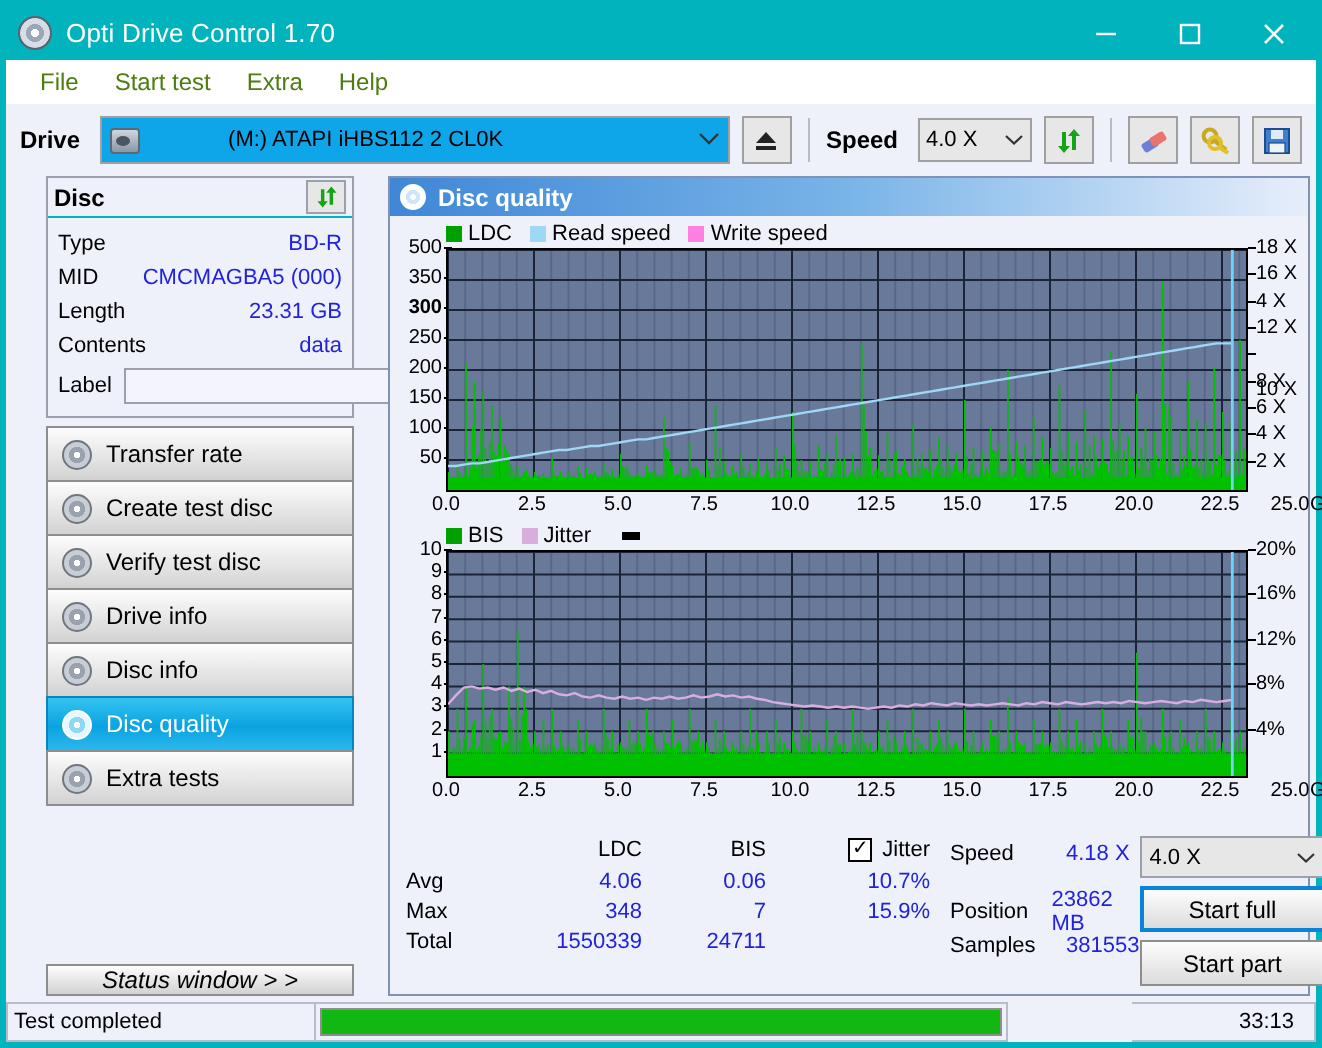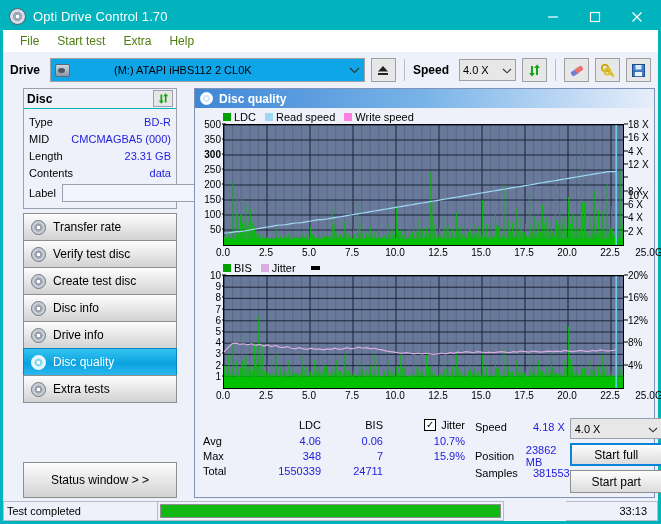--- a/index.html
+++ b/index.html
@@ -76,23 +76,23 @@
               margin-bottom:-1px; font-size:12px; color:#000; }
   .nav-item.active { background:linear-gradient(#34c3f0,#0aa3e0 55%,#2bb8ee);
                      border-color:#0a84c0; color:#fff; }
   .nav-ico { width:15px; height:15px; margin-right:7px; border-radius:50%; flex:0 0 auto;
              background:radial-gradient(circle,#fff 0 16%,#9aa2ad 17% 44%,#c8ced6 45% 100%);
              border:1px solid #6f7680; }
   .nav-item.active .nav-ico {
              background:radial-gradient(circle,#fff 0 16%,#8fd8f4 17% 44%,#e6f7ff 45% 100%);
              border-color:#fff; }
   .sidebar-spacer { flex:1 1 auto; min-height:4px; }
-  .status-btn { height:36px; background:linear-gradient(#fdfdfd,#d2d2d2); border:1px solid #8e8e8e;
+  .status-btn { height:16px; background:linear-gradient(#fdfdfd,#d2d2d2); border:1px solid #8e8e8e;
                 display:flex; align-items:center; justify-content:center; font-size:12px;
-                margin-bottom:3px; }
+                margin-bottom:3px;font-style:italic; }
   
   .main { flex:1 1 auto; border:1px solid #7f93b8; background:#eef0fa;
           display:flex; flex-direction:column; min-width:0; margin-bottom:3px; }
   .main-head { height:19px; background:linear-gradient(90deg,#3f87d6,#79b4e8 50%,#e7eefb);
                display:flex; align-items:center; padding-left:5px; flex:0 0 auto; }
   .main-head-ico { width:13px; height:13px; border-radius:50%; margin-right:6px;
                    background:radial-gradient(circle,#fff 0 18%,#cfe6fa 19% 45%,#ffffff 46% 100%);
                    border:1px solid #fff; }
   .main-head-title { color:#fff; font-size:12px; font-weight:bold; }
   .charts { flex:1 1 auto; display:flex; flex-direction:column; padding:2px 0 0 0; }
@@ -285,33 +285,33 @@
         </div>
       </div>
 
       <div class="navlist">
         <div class="nav-item">
           <span class="nav-ico"></span>
           <span>Transfer rate</span>
         </div>
         <div class="nav-item">
           <span class="nav-ico"></span>
+          <span>Create test disc</span>
+        </div>
+        <div class="nav-item">
+          <span class="nav-ico"></span>
           <span>Verify test disc</span>
         </div>
         <div class="nav-item">
           <span class="nav-ico"></span>
-          <span>Create test disc</span>
+          <span>Drive info</span>
         </div>
         <div class="nav-item">
           <span class="nav-ico"></span>
           <span>Disc info</span>
-        </div>
-        <div class="nav-item">
-          <span class="nav-ico"></span>
-          <span>Drive info</span>
         </div>
         <div class="nav-item active">
           <span class="nav-ico"></span>
           <span>Disc quality</span>
         </div>
         <div class="nav-item">
           <span class="nav-ico"></span>
           <span>Extra tests</span>
         </div>
       </div>

